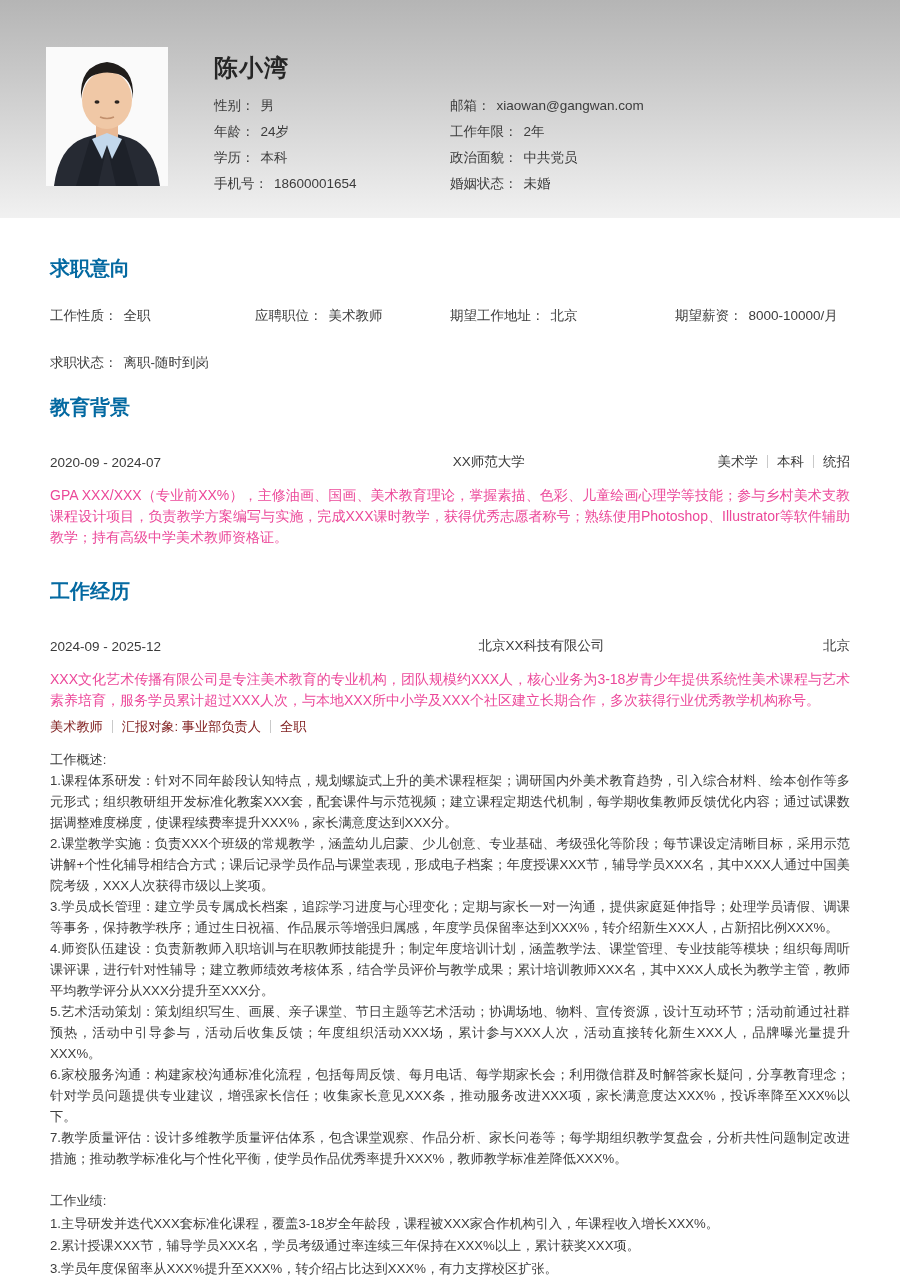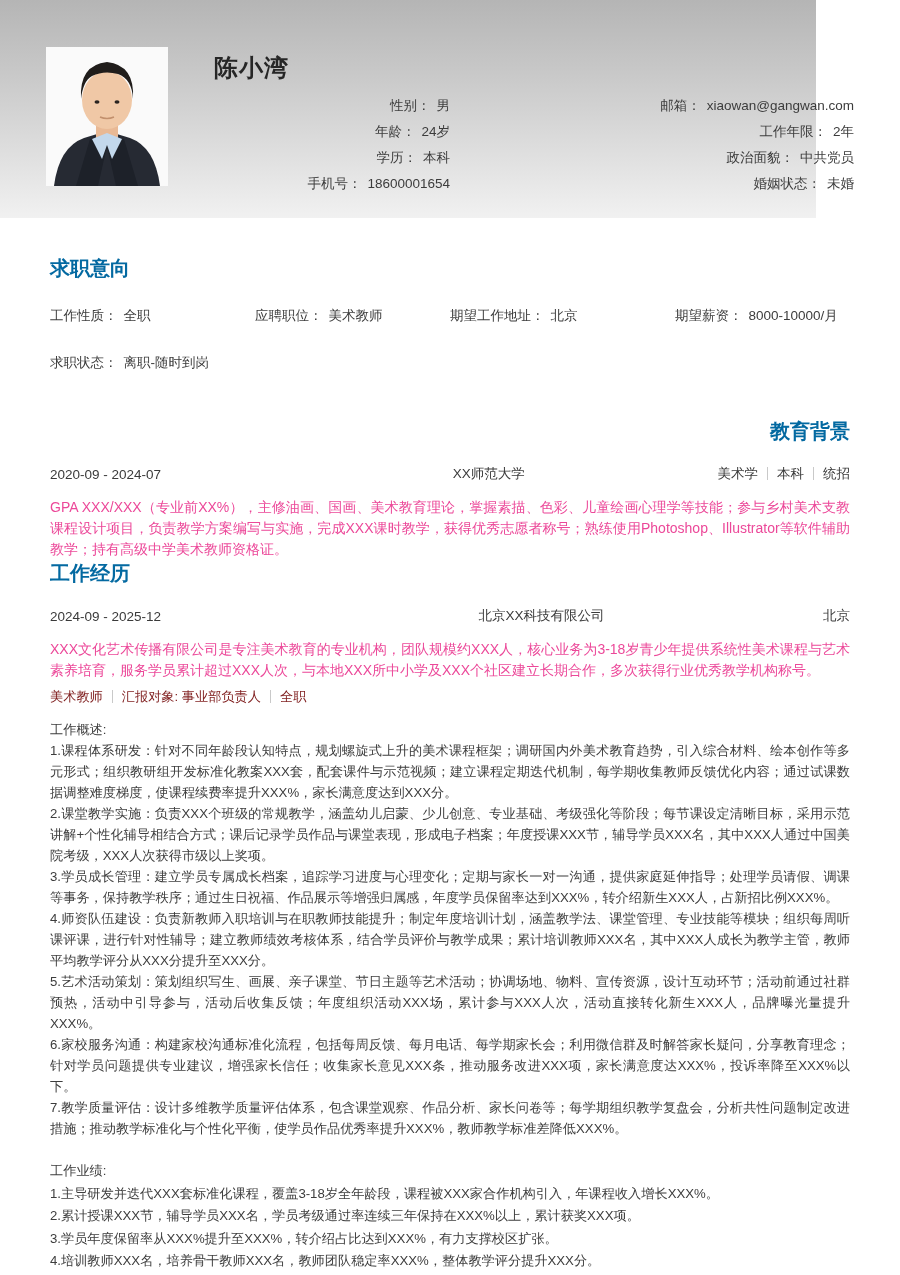--- a/index.html
+++ b/index.html
@@ -5,23 +5,22 @@
   * { margin:0; padding:0; box-sizing:border-box; }
   html,body { width:900px; }
   body {
     width:900px; height:1275px; overflow:hidden;
     background:#ffffff;
     font-family:"Liberation Sans","DejaVu Sans",sans-serif;
     color:#3d3d3d;
   }
   
   .header {
-    position:relative; width:816px; height:218px;
+    position:relative; width:900px; height:218px;
     background:linear-gradient(180deg,#b5b5b5 0%,#c9c9c9 35%,#f1f1f1 100%);
-    text-align:right;
   }
   .photo {
     position:absolute; left:46px; top:47px; width:122px; height:139px;
     background:#fafafa; overflow:hidden;
   }
   .photo svg { display:block; }
   .name {
     position:absolute; left:214px; top:52px;
     font-size:24px; font-weight:700; color:#262626; letter-spacing:1px;
   }
@@ -34,28 +33,28 @@
   .kv .v { margin-left:6px; }
   
   .content { padding:0 50px; }
   .section-title { font-size:20px; font-weight:700; color:#0369a1; }
   #intent-title { margin-top:37px; }
   .intent-row { display:flex; margin-top:21px; font-size:13.5px; }
   .intent-row .col1 { width:205px; }
   .intent-row .col2 { width:195px; }
   .intent-row .col3 { width:225px; }
   .intent-row .col4 { flex:1; }
-  #edu-title { margin-top:42px;text-align:right; }
-  .row3 { display:flex; align-items:center; margin-top:20px; font-size:13.5px; color:#3a3a3a; }
+  #edu-title { margin-top:18px; }
+  .row3 { display:flex; align-items:center; margin-top:32px; font-size:13.5px; color:#3a3a3a; }
   .row3 .left { width:210px; }
   .row3 .mid { flex:1; text-align:center; }
   .row3 .right { text-align:left; white-space:nowrap; }
   .sep { display:inline-block; width:1px; height:13px; background:#c9c9c9; margin:0 9px; vertical-align:-2px; }
   .para { margin-top:14px; font-size:14px; line-height:21px; color:#ec4899; text-align:justify; }
-  #work-title { }
+  #work-title { margin-top:30px; }
   .meta-row { margin-top:5px; font-size:13.2px; line-height:21px; color:#7f1d1d; }
   .list-block { margin-top:12px; font-size:13.2px; line-height:21px; color:#3d3d3d; }
   .list-block p { text-align:justify; }
   .ach-block { margin-top:21px; font-size:13.2px; line-height:22.5px; color:#3d3d3d; }
 </style>
 </head>
 <body>
 
 <div class="header">
   <div class="photo">

